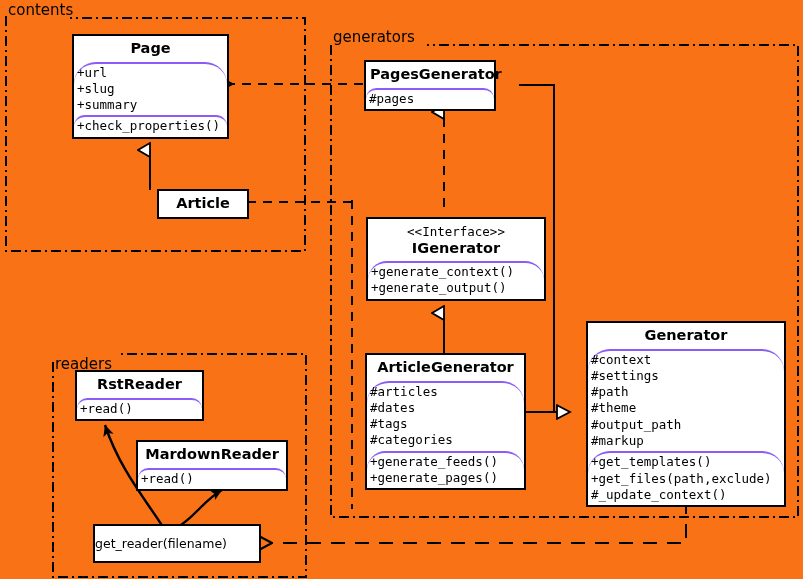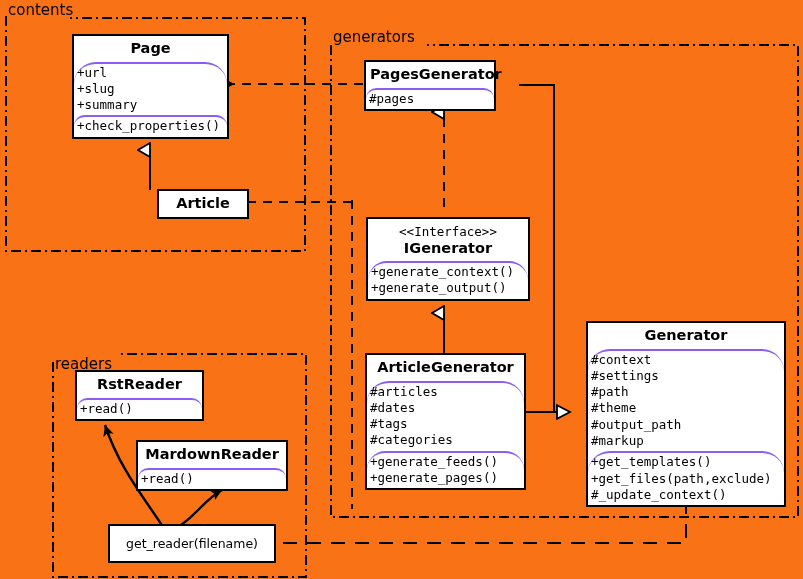--- a/index.html
+++ b/index.html
@@ -66,25 +66,23 @@
     white-space: nowrap;
   }
   
   .func-box {
     position: absolute;
     box-sizing: border-box;
     border: 2px solid #000;
     background: #ffffff;
     display: flex;
     align-items: center;
-    justify-content: center;
     font-size: 12.5px;
     color: #000;
     z-index: 5;
-    margin-left: 15px;
   }
   
   .pkg-label {
     position: absolute;
     font-size: 15px;
     color: #000;
     background: transparent;
     z-index: 4;
     white-space: nowrap;
   }
@@ -185,21 +183,21 @@
     <div class="uml-name">Article</div>
   </div>
 
   <div class="uml-class" style="left:364px; top:60px; width:132px;">
     <div class="uml-name">PagesGenerator</div>
     <div class="uml-compartment uml-sep">
       <div>#pages</div>
     </div>
   </div>
 
-  <div class="uml-class" style="left:366px; top:217px; width:164px;">
+  <div class="uml-class" style="left:366px; top:217px; width:180px;">
     <div class="uml-name">
       <span class="uml-stereotype">&lt;&lt;Interface&gt;&gt;</span>
       <span>IGenerator</span>
     </div>
     <div class="uml-compartment uml-sep">
       <div>+generate_context()</div>
       <div>+generate_output()</div>
     </div>
   </div>
 

